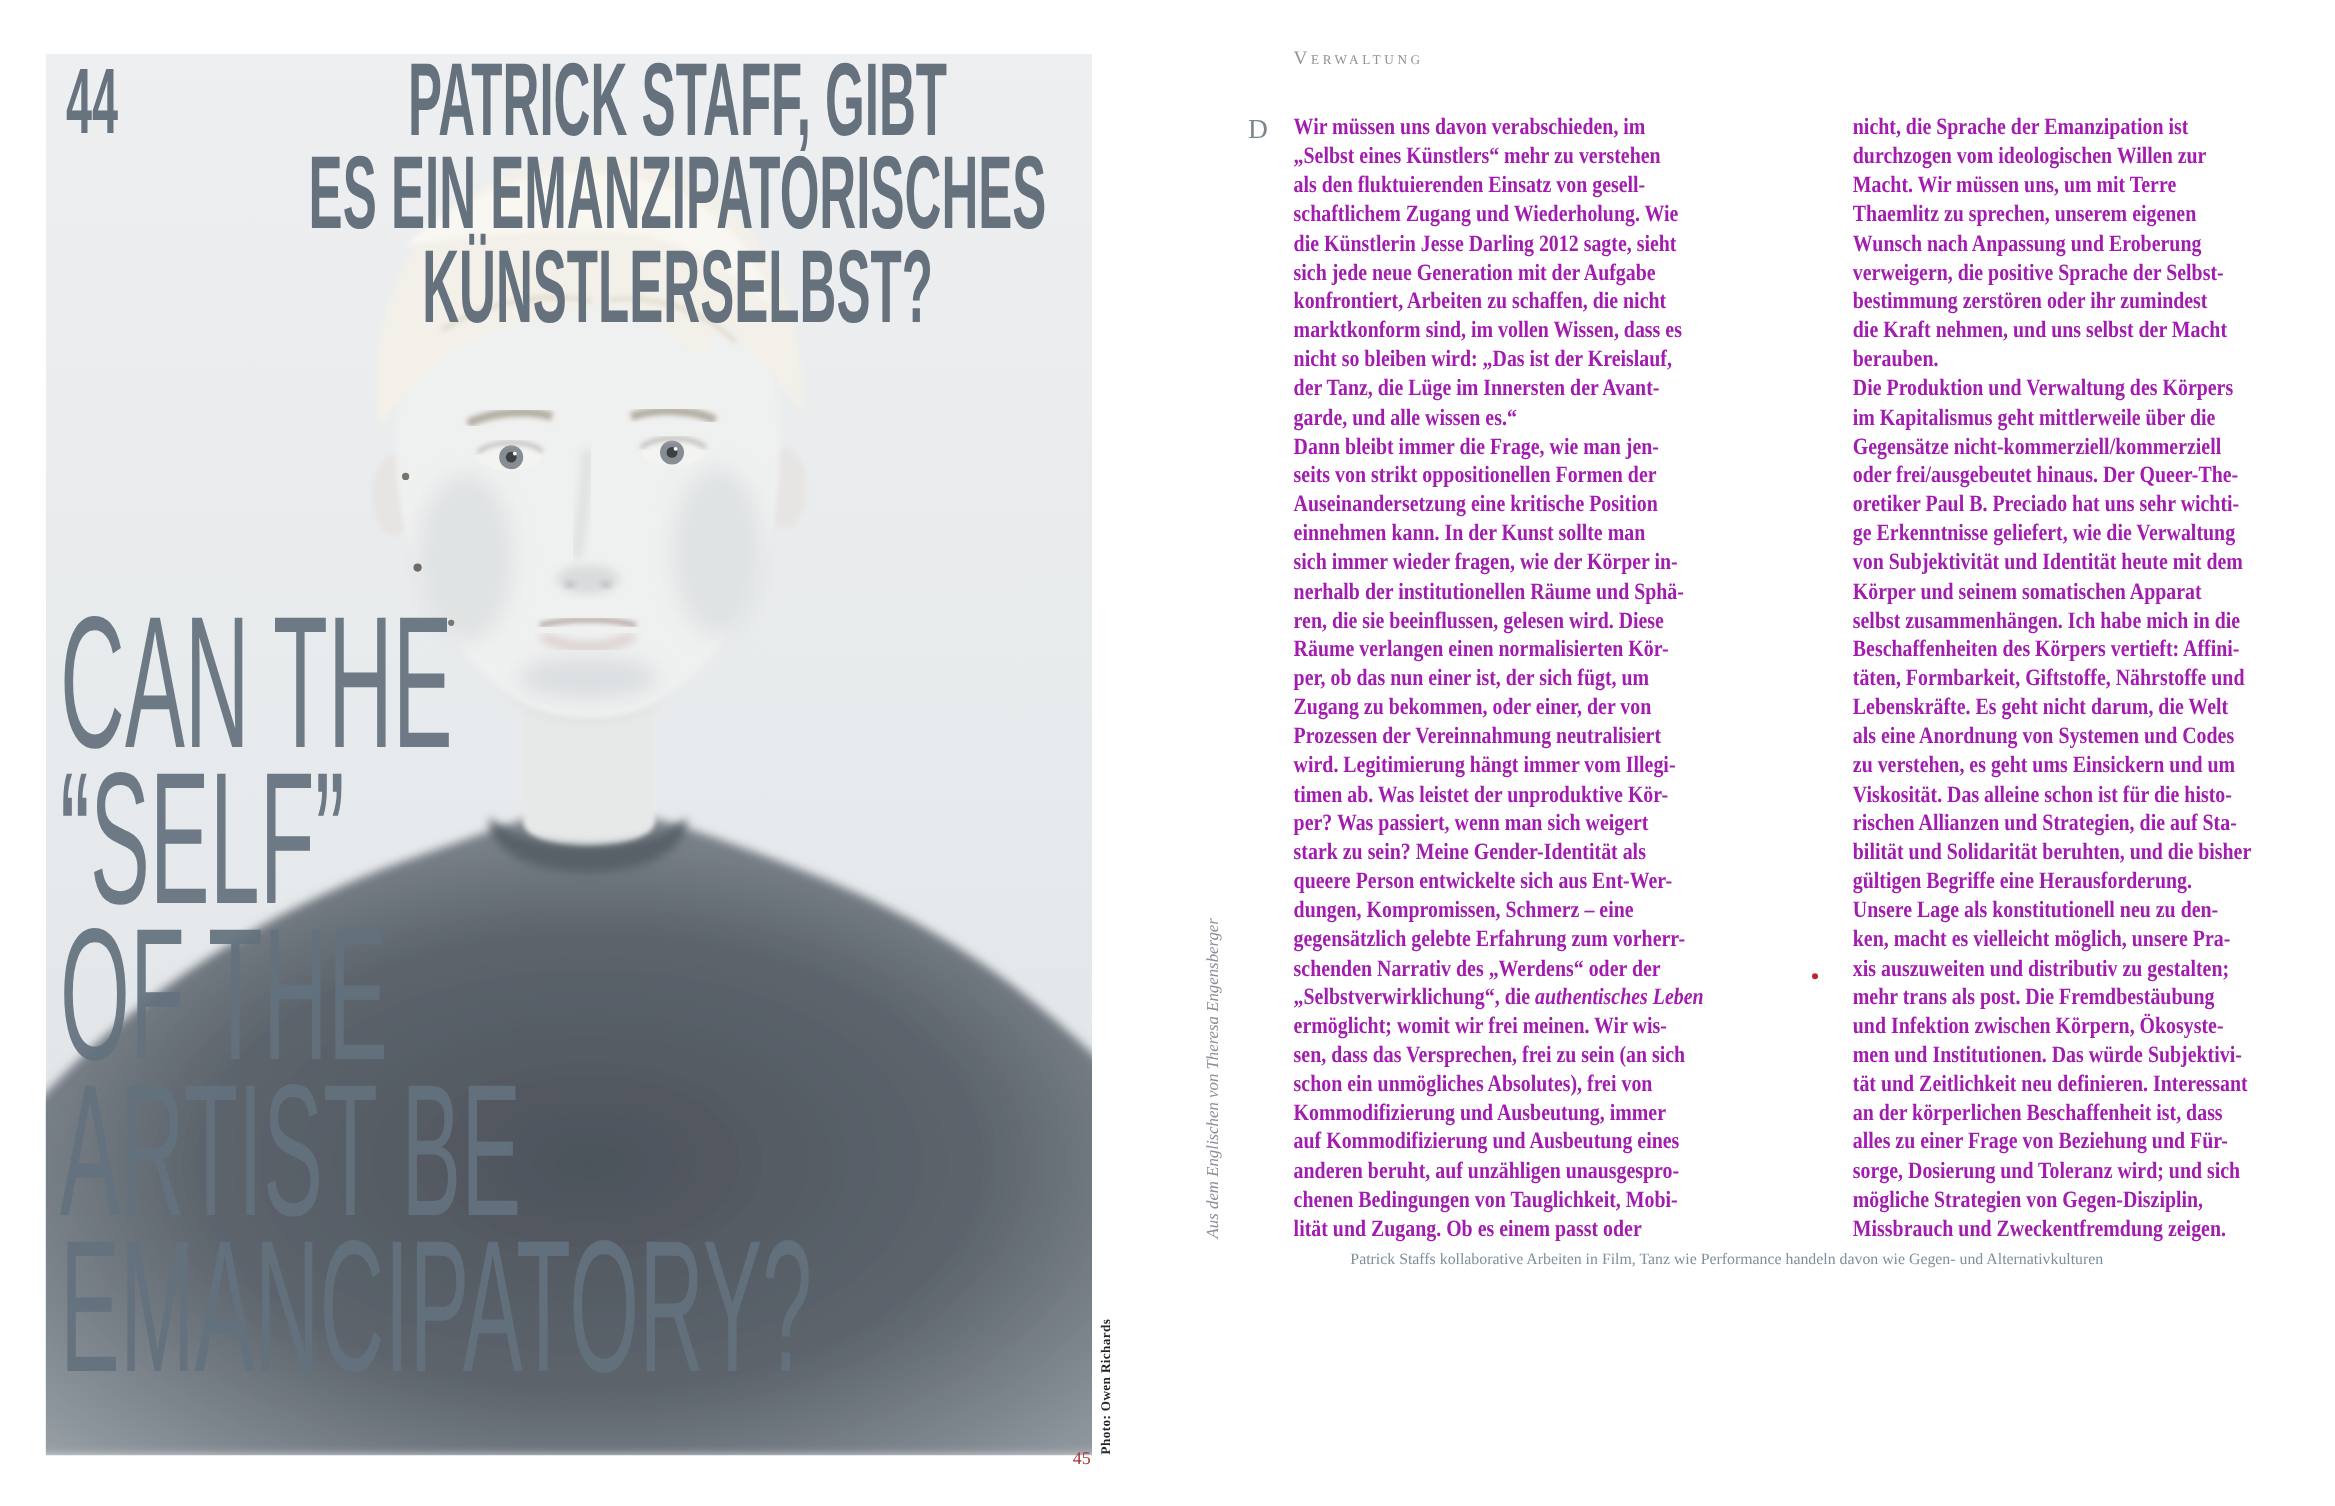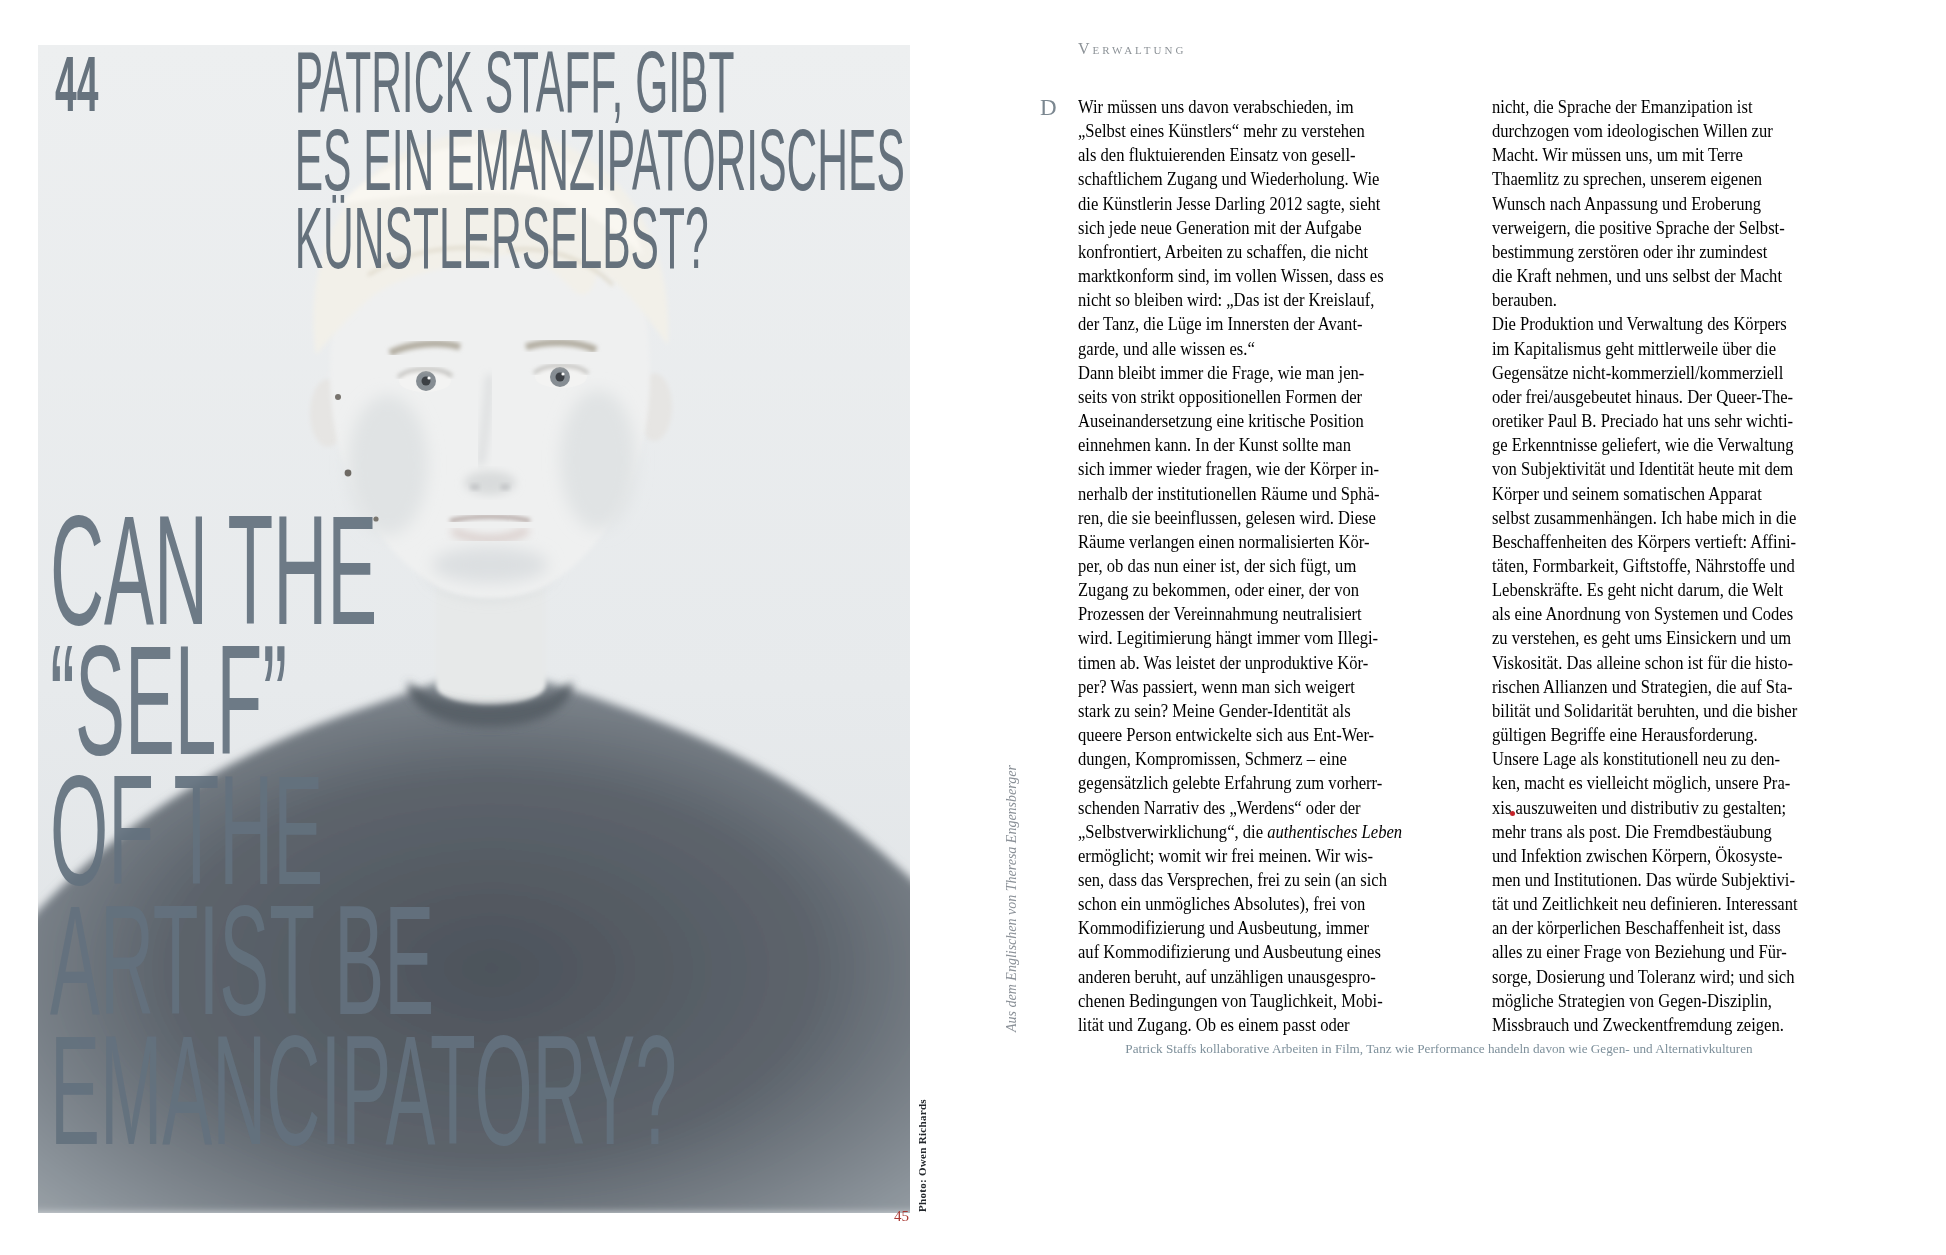--- a/index.html
+++ b/index.html
@@ -8,44 +8,44 @@
 
   
   .photo{position:absolute;left:38px;top:45px;width:872px;height:1168px;overflow:hidden;}
   .photo svg{display:block;}
 
   .pnum44{position:absolute;left:55px;top:46px;color:#67737e;
           font-family:"Liberation Sans",sans-serif;font-weight:700;
           font-size:50px;line-height:50px;white-space:nowrap;
           transform:scale(0.78,1.55);transform-origin:left top;}
 
-  .hl-de{position:absolute;top:40px;right:1041px;text-align:left;color:#65717c;
-         font-family:"Liberation Sans",sans-serif;font-weight:400;}
+  .hl-de{position:absolute;top:40px;right:1074px;text-align:center;color:#65717c;
+         font-family:"Liberation Sans",sans-serif;font-weight:700;}
   .hl-de .l{font-size:56px;line-height:56px;margin-bottom:22px;white-space:nowrap;
             transform:scale(0.76,1.54);transform-origin:right top;}
 
   .hl-en{position:absolute;left:50px;top:492px;color:rgba(99,113,126,0.93);
          font-family:"Liberation Sans",sans-serif;font-weight:400;}
   .hl-en .l{font-size:96px;line-height:96px;margin-bottom:34px;white-space:nowrap;
             transform:scale(0.78,1.63);transform-origin:left top;}
 
   .vert{position:absolute;white-space:nowrap;transform:rotate(-90deg);transform-origin:0 0;}
   .photo-credit{left:916px;top:1212px;font-family:"Liberation Serif",serif;
                 font-weight:700;font-size:11px;color:#23272c;letter-spacing:.3px;}
 
   
   .qheader{position:absolute;left:1078px;top:40px;font-variant:small-caps;
            letter-spacing:3px;font-size:16px;color:#8d9398;}
   .dropD{position:absolute;left:1040px;top:95px;font-size:23px;color:#7b8790;}
 
-  .col{position:absolute;top:95px;width:330px;color:#000000;}
+  .col{position:absolute;top:95px;width:330px;color:#a21caf;font-weight:bold;}
   .col .tline{font-size:19.5px;line-height:24.15px;white-space:nowrap;
               transform:scaleX(0.85);transform-origin:left;}
   .col1{left:1078px;}
-  .col2{left:1492px;}
+  .col2{left:1544px;}
 
   .trans-credit{left:1004px;top:1032px;font-style:italic;font-size:14px;color:#8a9097;}
 
   .endmark{position:absolute;left:1510px;top:811px;width:5px;height:5px;
            background:#c5232b;border-radius:50%;}
 
   .bio{position:absolute;left:1086px;top:1038px;width:706px;text-align:center;
        color:#7e909b;font-size:13.2px;line-height:22px;}
   .bio div{white-space:nowrap;}
 

